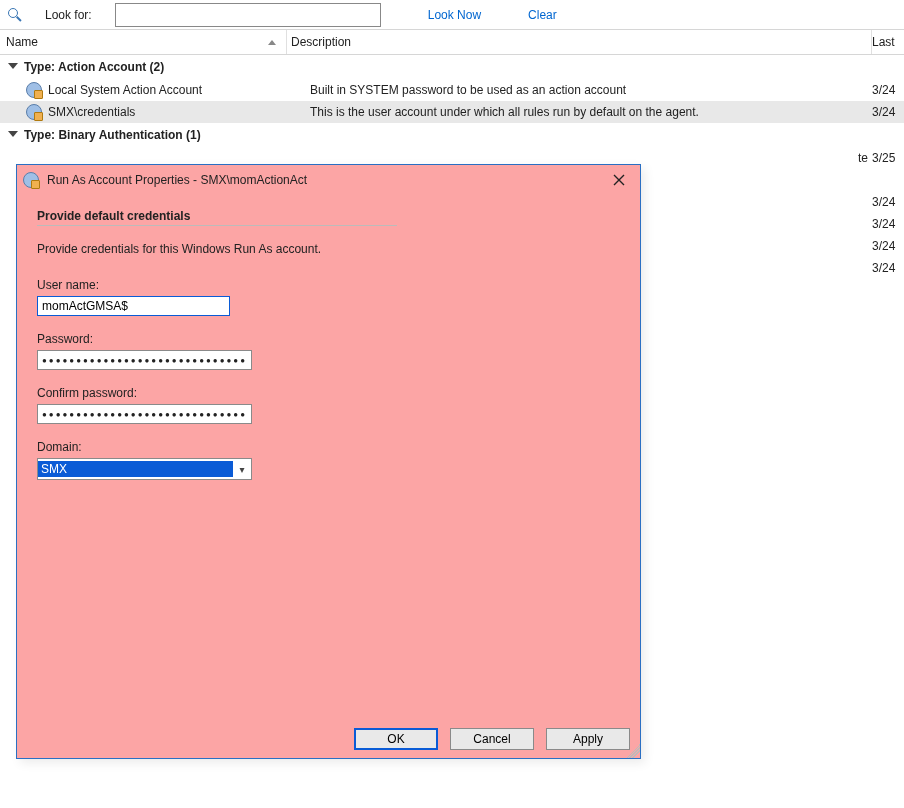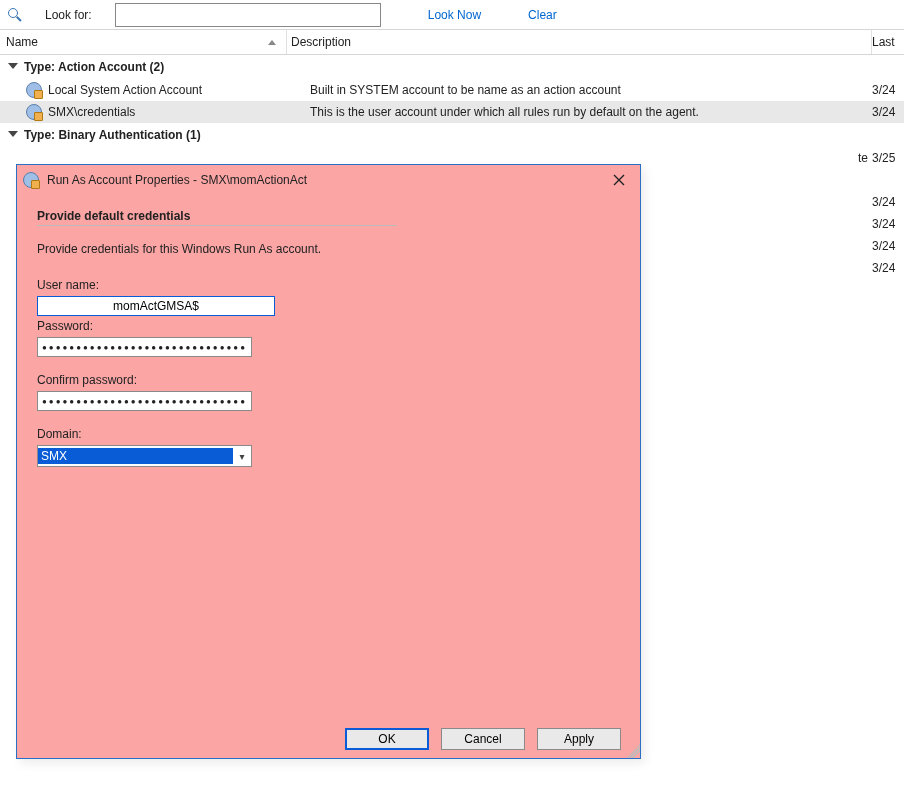--- a/index.html
+++ b/index.html
@@ -197,30 +197,29 @@
   }
   .sep {
     height:1px;
     background:#bbb;
     margin: 2px 0 16px 0;
     width: 360px;
   }
   .helptext{ margin-bottom:22px; }
   .field-label { margin-bottom:4px; }
   .text-input {
-    width:238px;
+    width:193px;
     height:20px;
     border:1px solid #8a8a8a;
     padding:0 4px;
     font-size:12px;
     font-family:inherit;
     box-sizing:border-box;
-    margin-bottom:3px;
+    margin-bottom:16px;
     background:#fff;
-    text-align:center;
   }
   .text-input.focus { border:1px solid #0a5bd6; }
   .pw-dots {
     width:215px;
     height:20px;
     border:1px solid #8a8a8a;
     box-sizing:border-box;
     background:#fff;
     margin-bottom:16px;
     font-size:8px;
@@ -249,21 +248,21 @@
   }
   .combo .arrow {
     width:18px;
     text-align:center;
     font-size:10px;
     color:#444;
   }
   .button-row {
     position:absolute;
     bottom:8px;
-    right:19px;
+    right:10px;
     display:flex;
     gap:12px;
   }
   .btn {
     width:84px;
     height:22px;
     border:1px solid #8a8a8a;
     background:#e9e9e9;
     font-size:12px;
     font-family:inherit;
@@ -310,21 +309,21 @@
   <div class="group-row">
     <span class="caret"></span>
     <span>Type: Action Account (2)</span>
   </div>
 
   <div class="item-row">
     <div class="c1">
       <span class="acct-icon"></span>
       <span>Local System Action Account</span>
     </div>
-    <div class="c2">Built in SYSTEM account to be name as an action account</div>
+    <div class="c2">Built in SYSTEM password to be used as an action account</div>
     <div class="c3">3/24</div>
   </div>
 
   <div class="item-row selected">
     <div class="c1">
       <span class="acct-icon"></span>
       <span>SMX\credentials</span>
     </div>
     <div class="c2">This is the user account under which all rules run by default on the agent.</div>
     <div class="c3">3/24</div>

